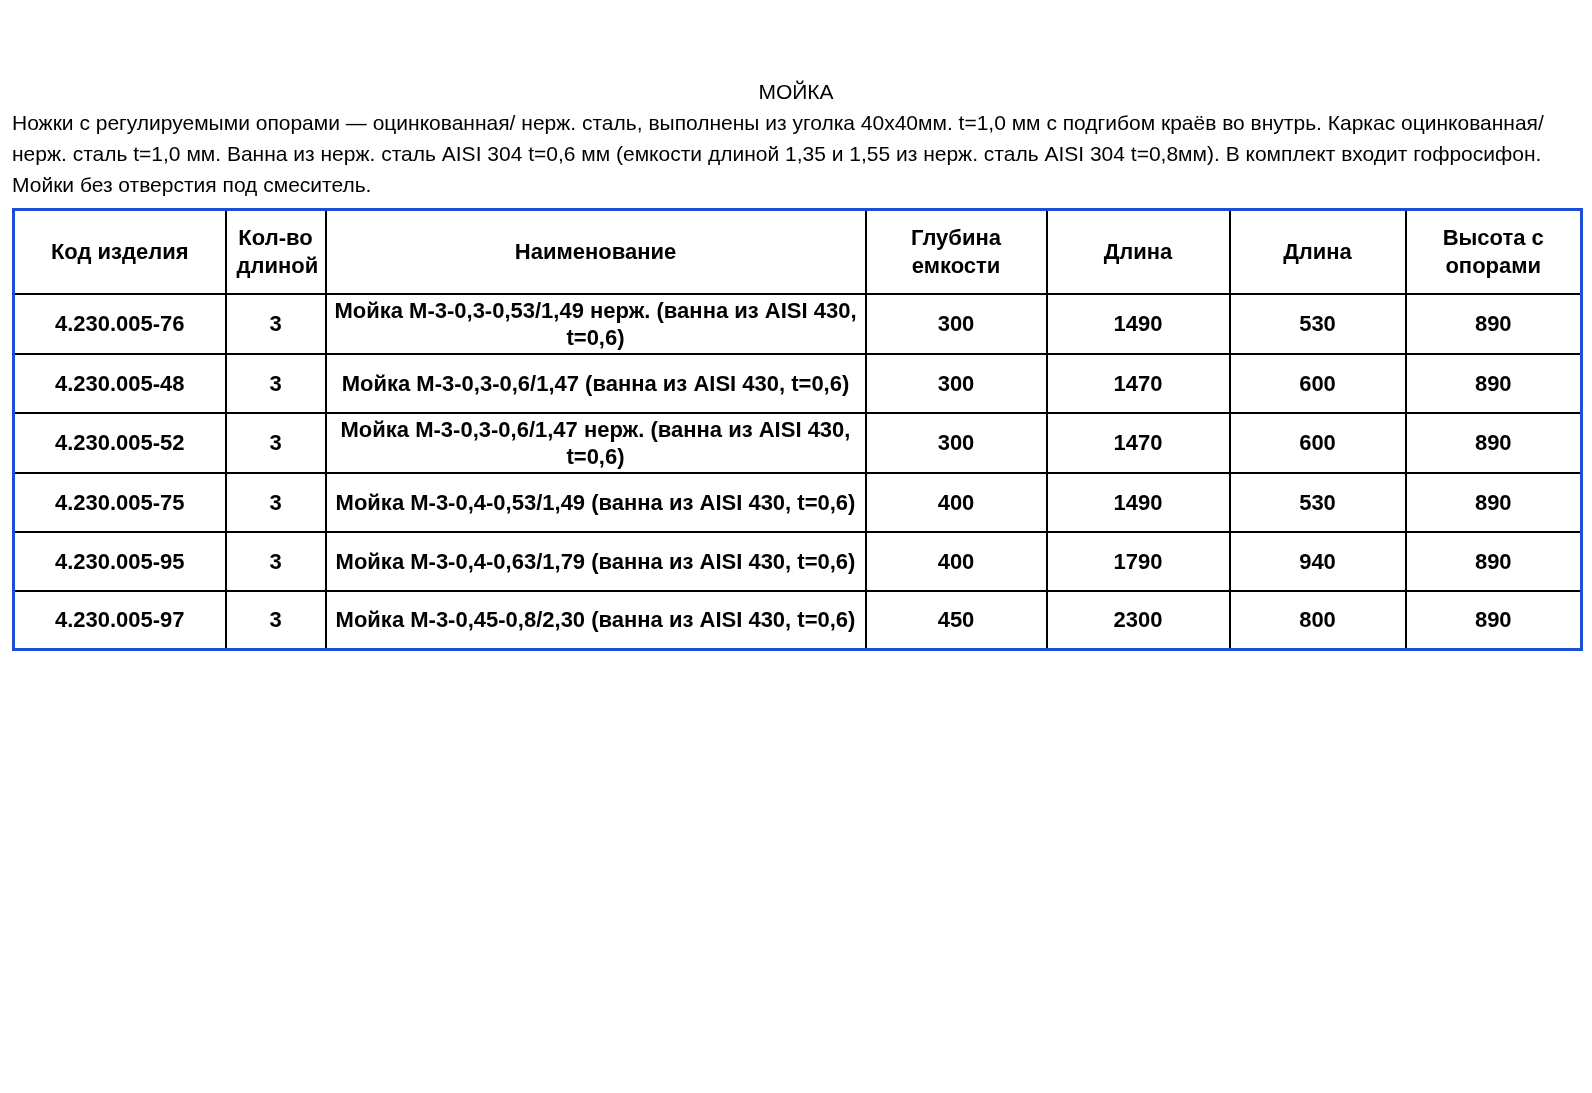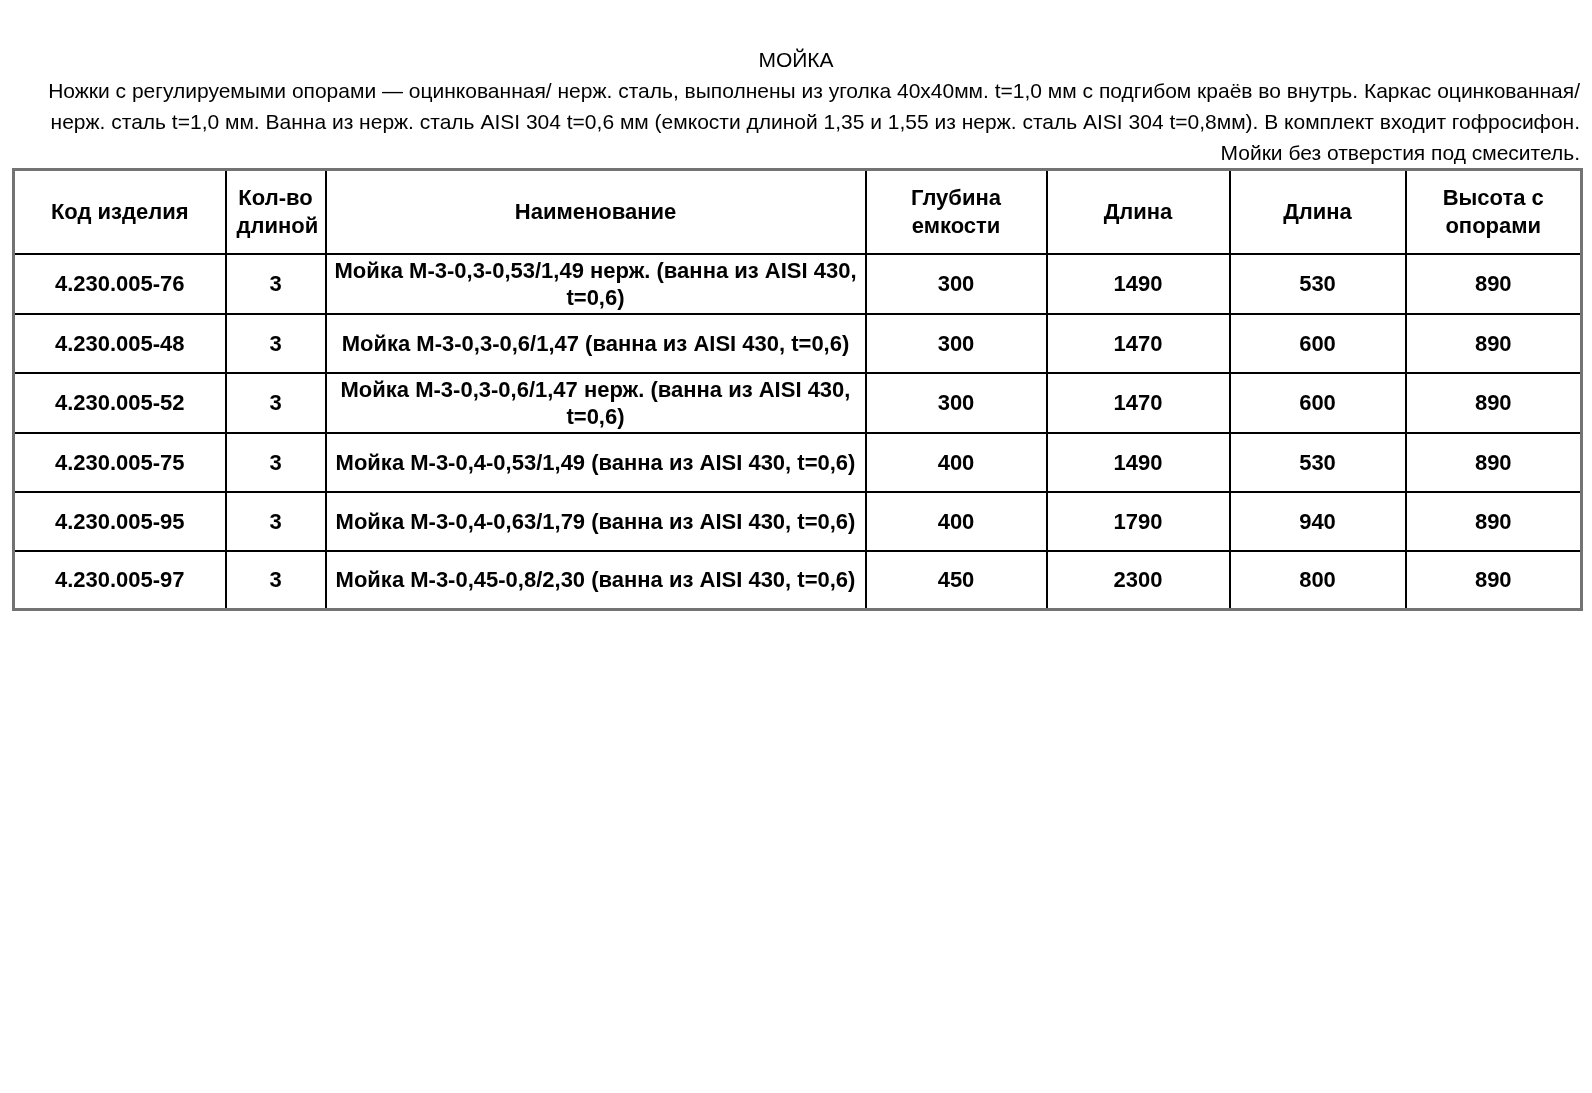--- a/index.html
+++ b/index.html
@@ -8,42 +8,42 @@
     background: #ffffff;
     color: #000000;
   }
   body {
     width: 1592px;
     height: 1093px;
     font-family: "Liberation Sans", sans-serif;
     overflow: hidden;
   }
   .page {
-    padding: 44px 12px 0 12px;
+    padding: 76px 12px 0 12px;
     box-sizing: border-box;
   }
   .doc-title {
     text-align: center;
     font-size: 21px;
     line-height: 31px;
     font-weight: normal;
     margin: 0;
   }
   .doc-para {
-    text-align: right;
+    text-align: left;
     font-size: 21px;
     line-height: 31px;
     margin: 0;
   }
   table.spec-table {
     border-collapse: collapse;
     table-layout: fixed;
     width: 1568px;
-    margin: 0 auto 0 auto;
-    border: 3px solid #737373;
+    margin: 8px auto 0 auto;
+    border: 3px solid #1d4ed8;
   }
   .spec-table th, .spec-table td {
     border: 2px solid #000000;
     text-align: center;
     vertical-align: middle;
     font-weight: bold;
     overflow: hidden;
     padding: 2px 4px;
     box-sizing: border-box;
   }

